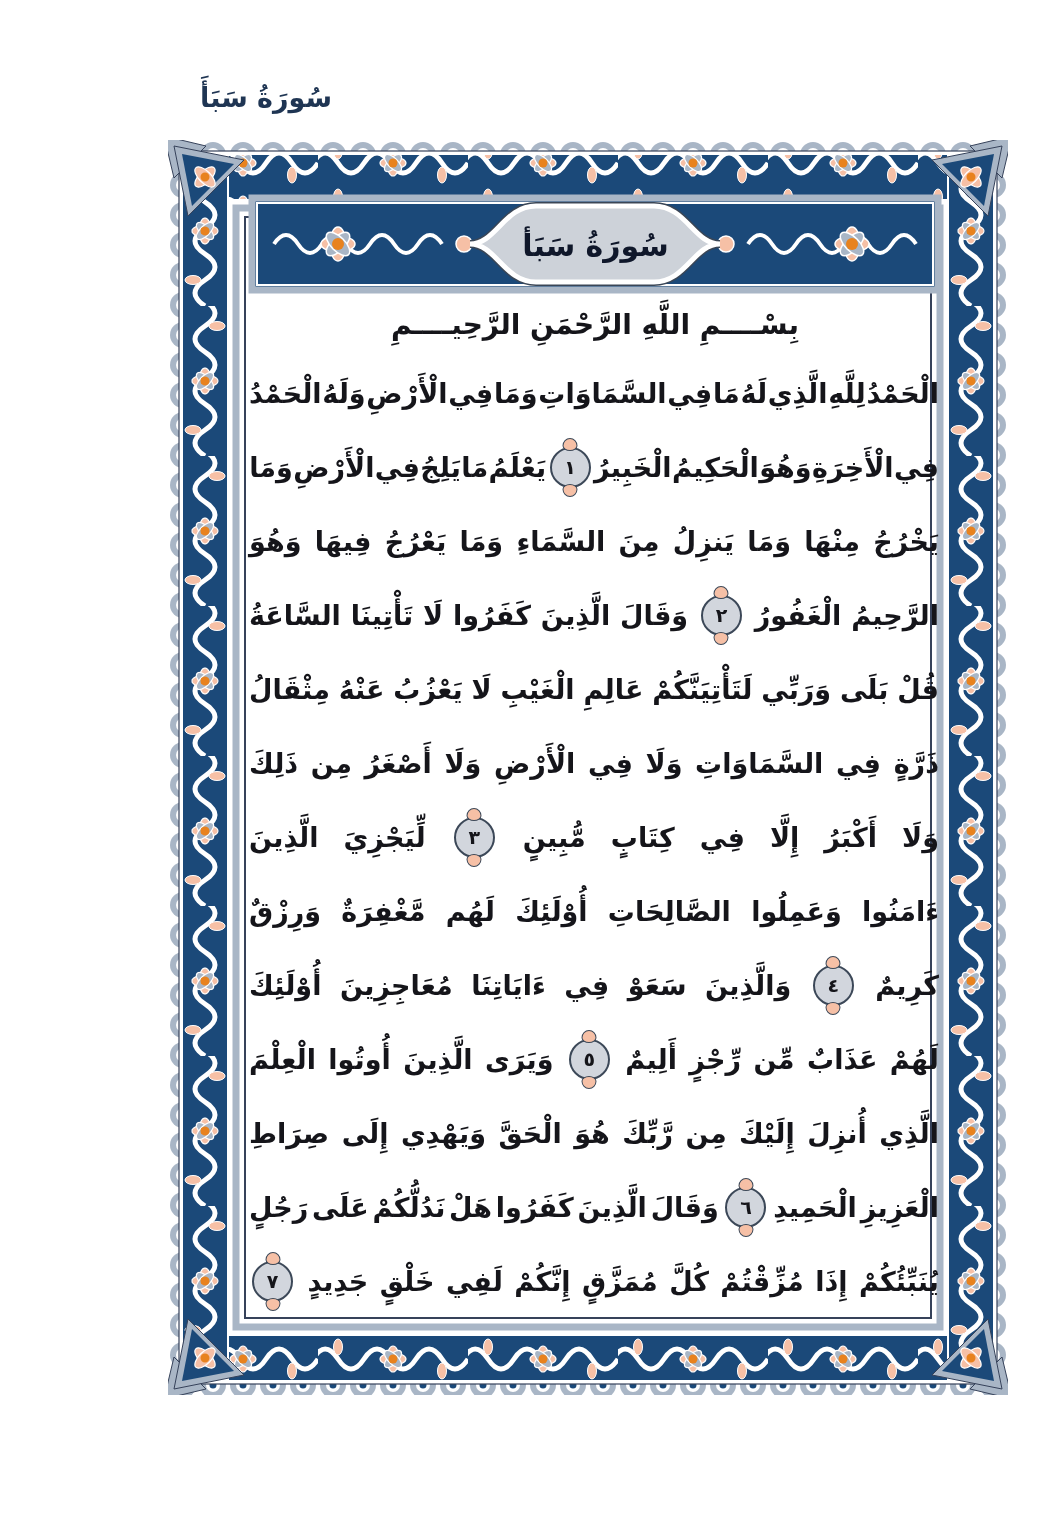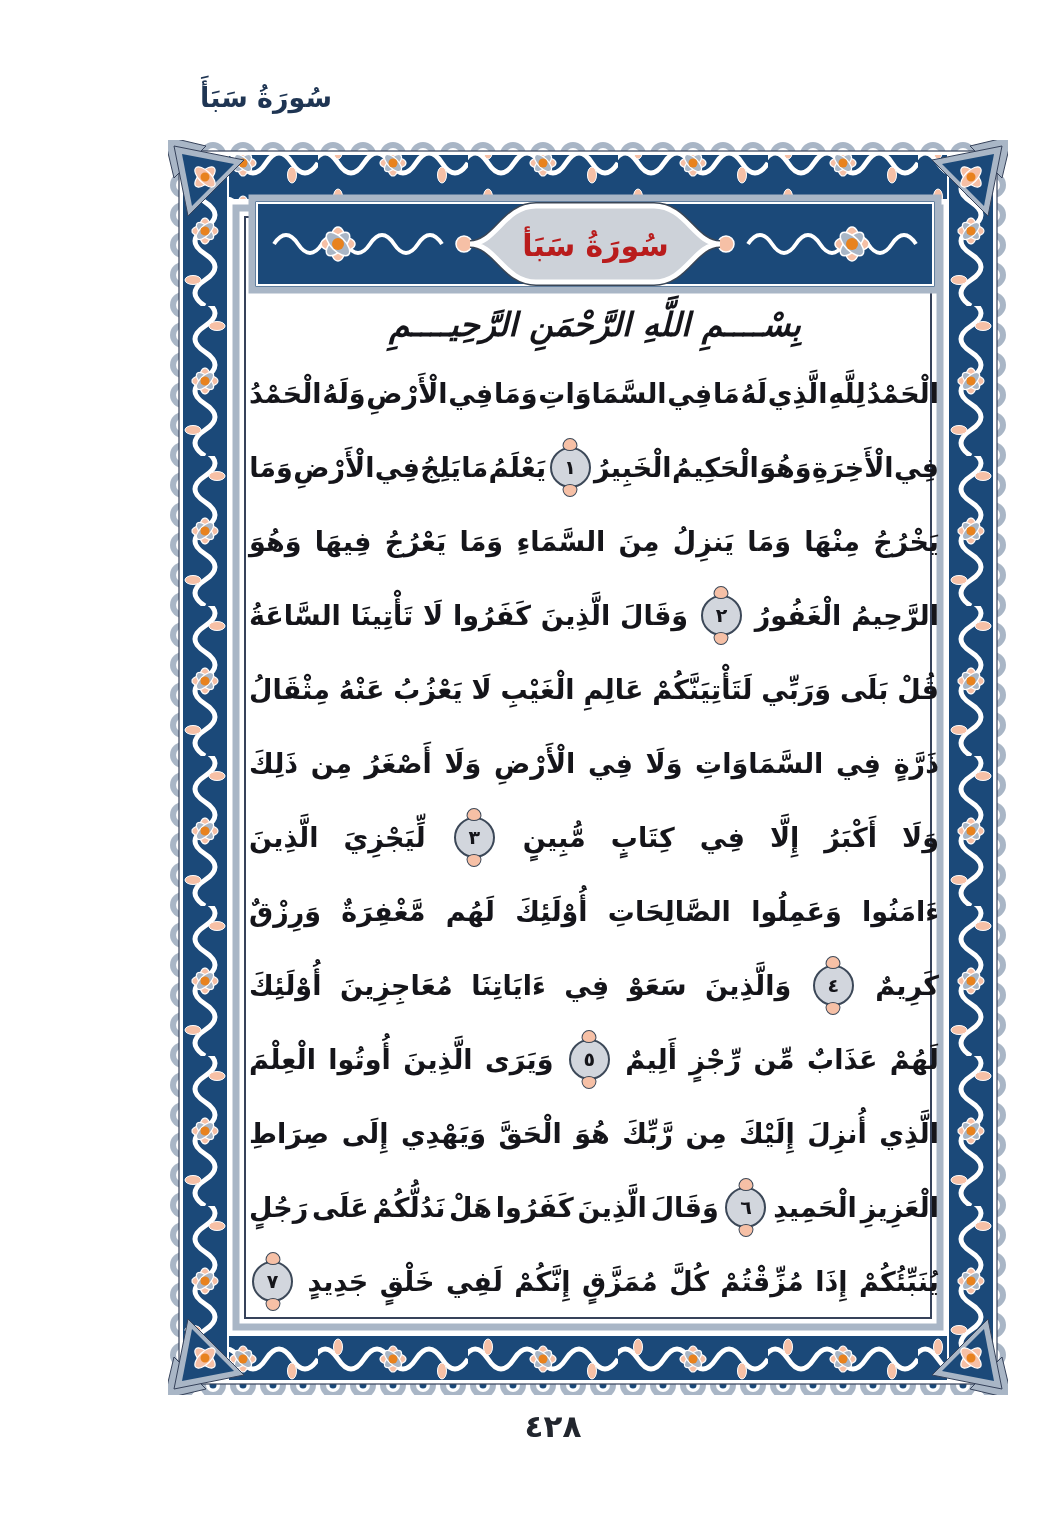--- a/index.html
+++ b/index.html
@@ -10,27 +10,27 @@
   
   .head-label{position:absolute;font-weight:bold;color:var(--header-ink,#1f3553);font-size:27px;white-space:nowrap;direction:rtl;}
   .head-surah{left:200px;top:82px;}
   .head-juz{right:60px;top:86px;}
   
   .frame-svg{position:absolute;left:168px;top:140px;}
   
   .surah-title{
     position:absolute;left:468px;top:212px;width:255px;height:66px;
     display:flex;align-items:center;justify-content:center;
-    font-size:30px;font-weight:bold;color:#b91c1c;direction:rtl;white-space:nowrap;
+    font-size:30px;font-weight:bold;color:#0f172a;direction:rtl;white-space:nowrap;
   }
   
   .bismillah{
     position:absolute;left:250px;top:292px;width:690px;height:64px;
     display:flex;align-items:center;justify-content:center;
-    font-size:33px;font-weight:bold;direction:rtl;white-space:nowrap;color:#15151a;font-style:italic;
+    font-size:28px;font-weight:bold;direction:rtl;white-space:nowrap;color:#15151a;
   }
   
   #quran-lines{
     position:absolute;left:249px;top:358px;width:690px;height:958px;
     display:flex;flex-direction:column;justify-content:space-between;
   }
   .qline{
     display:flex;flex-direction:row;justify-content:space-between;align-items:center;
     direction:rtl;height:70px;white-space:nowrap;overflow:visible;
   }
@@ -296,15 +296,14 @@
         <span class="qword">كُلَّ</span>
         <span class="qword">مُمَزَّقٍ</span>
         <span class="qword">إِنَّكُمْ</span>
         <span class="qword">لَفِي</span>
         <span class="qword">خَلْقٍ</span>
         <span class="qword">جَدِيدٍ</span>
         <span class="marker">٧</span>
       </div>
     </div>
 
-  <div class="folio">٤٢٨</div>
 
 </div>
 
 </body></html>

